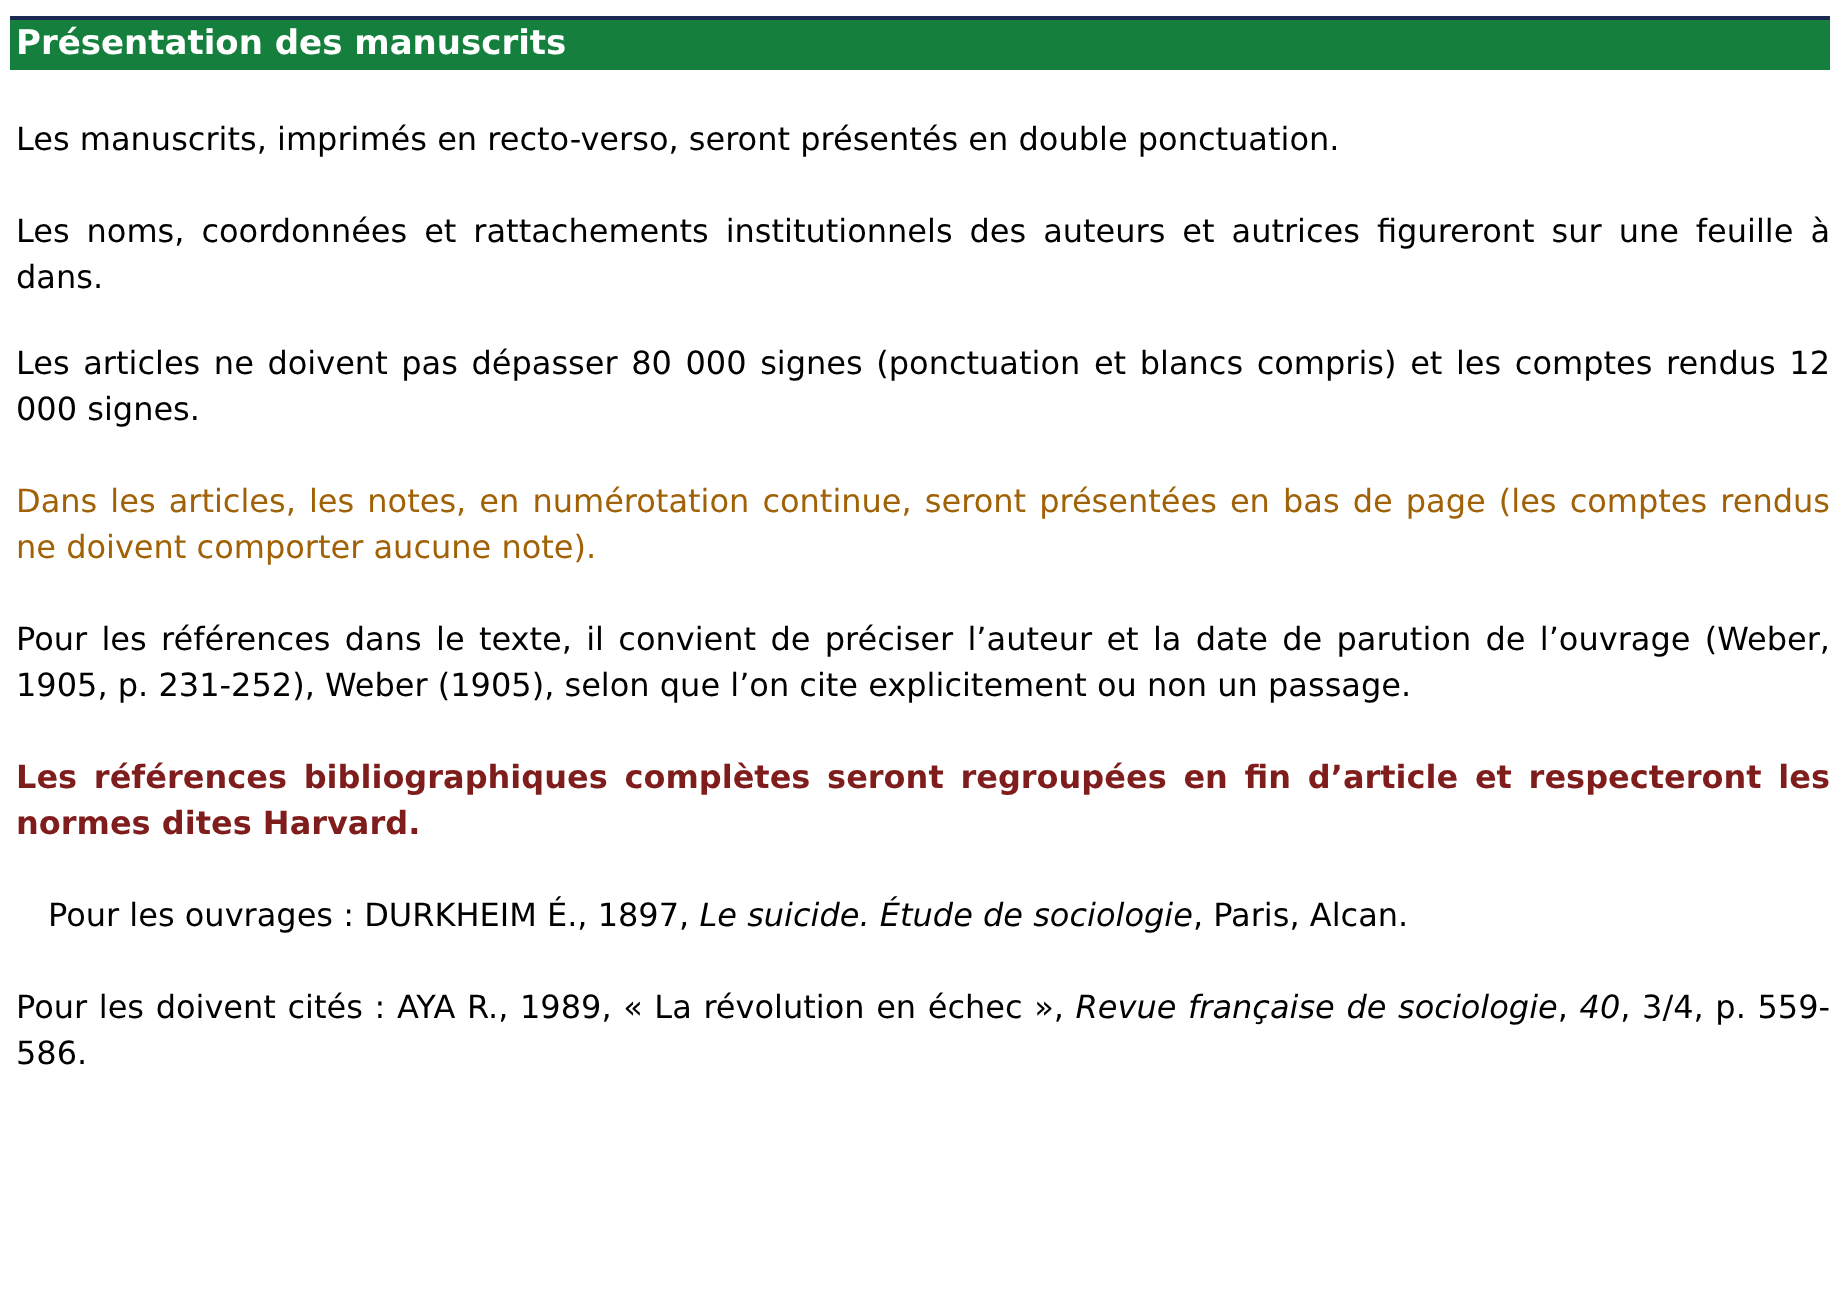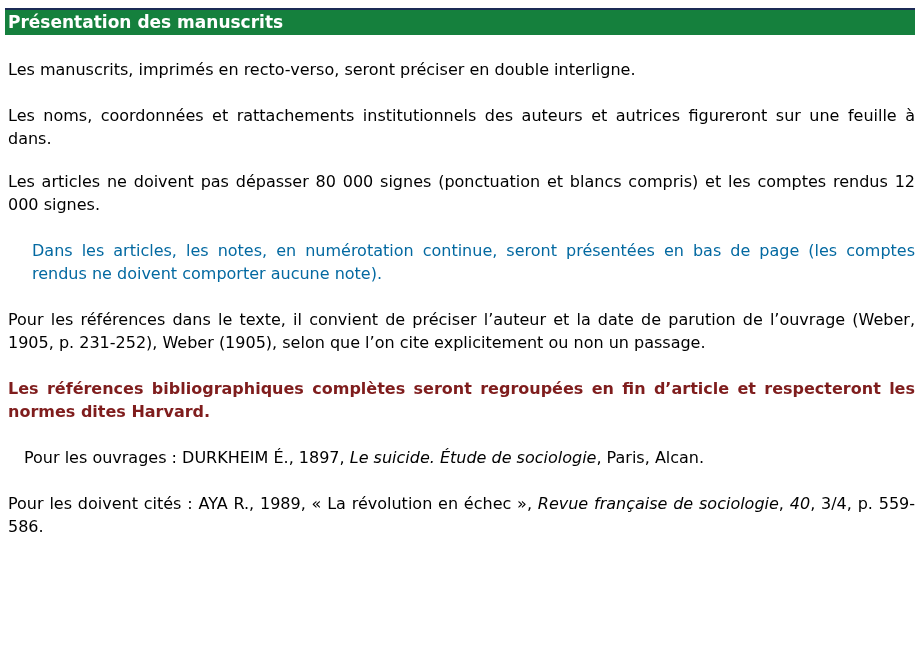--- a/index.html
+++ b/index.html
@@ -39,22 +39,22 @@
   .content p .run-italic {
     font-style: italic;
   }
 </style>
 </head>
 <body>
 
 <div class="page">
   <h1 class="section-header">Présentation des manuscrits</h1>
   <div class="content" id="content">
-      <p style="color: rgb(0, 0, 0);"><span>Les manuscrits, imprimés en recto-verso, seront préciser en double interligne.</span></p>
+      <p style="color: rgb(0, 0, 0);"><span>Les manuscrits, imprimés en recto-verso, seront présentés en double ponctuation.</span></p>
       <p style="color: rgb(0, 0, 0);"><span>Les noms, coordonnées et rattachements institutionnels des auteurs et autrices figureront sur une feuille à dans.</span></p>
       <p style="color: rgb(0, 0, 0); margin-top: 20px;"><span>Les articles ne doivent pas dépasser 80 000 signes (ponctuation et blancs compris) et les comptes rendus 12 000 signes.</span></p>
-      <p style="color: #0369a1; margin-left: 24px;"><span>Dans les articles, les notes, en numérotation continue, seront présentées en bas de page (les comptes rendus ne doivent comporter aucune note).</span></p>
+      <p style="color: #a16207;"><span>Dans les articles, les notes, en numérotation continue, seront présentées en bas de page (les comptes rendus ne doivent comporter aucune note).</span></p>
       <p style="color: rgb(0, 0, 0);"><span>Pour les références dans le texte, il convient de préciser l’auteur et la date de parution de l’ouvrage (Weber, 1905, p. 231-252), Weber (1905), selon que l’on cite explicitement ou non un passage.</span></p>
       <p style="color: #7f1d1d; font-weight: bold;"><span>Les références bibliographiques complètes seront regroupées en fin d’article et respecteront les normes dites Harvard.</span></p>
       <p style="color: rgb(0, 0, 0); margin-left: 16px;"><span>Pour les ouvrages : DURKHEIM É., 1897, </span><span class="run-italic">Le suicide. Étude de sociologie</span><span>, Paris, Alcan.</span></p>
       <p style="color: rgb(0, 0, 0);"><span>Pour les doivent cités : AYA R., 1989, « La révolution en échec », </span><span class="run-italic">Revue française de sociologie</span><span>, </span><span class="run-italic">40</span><span>, 3/4, p. 559-586.</span></p>
     </div>
 </div>
 
 </body></html>

